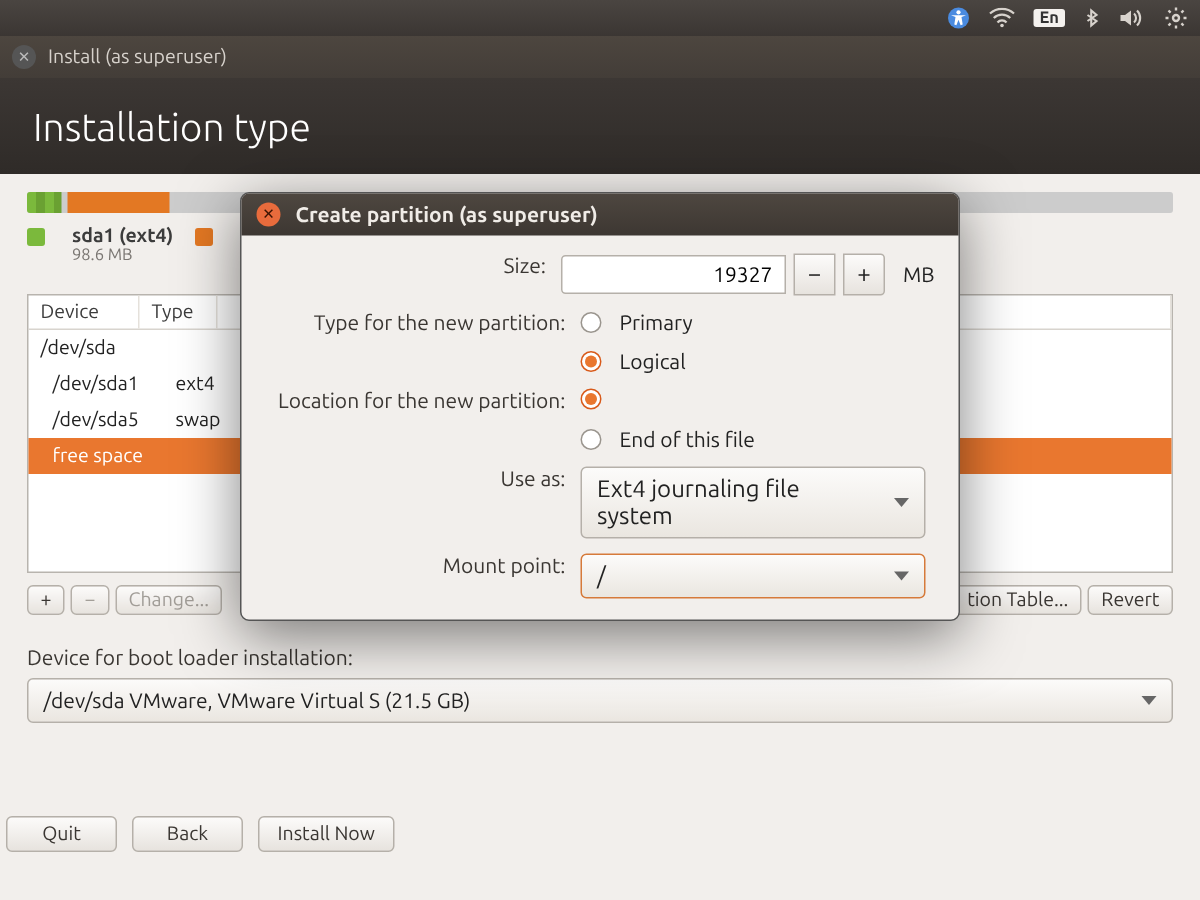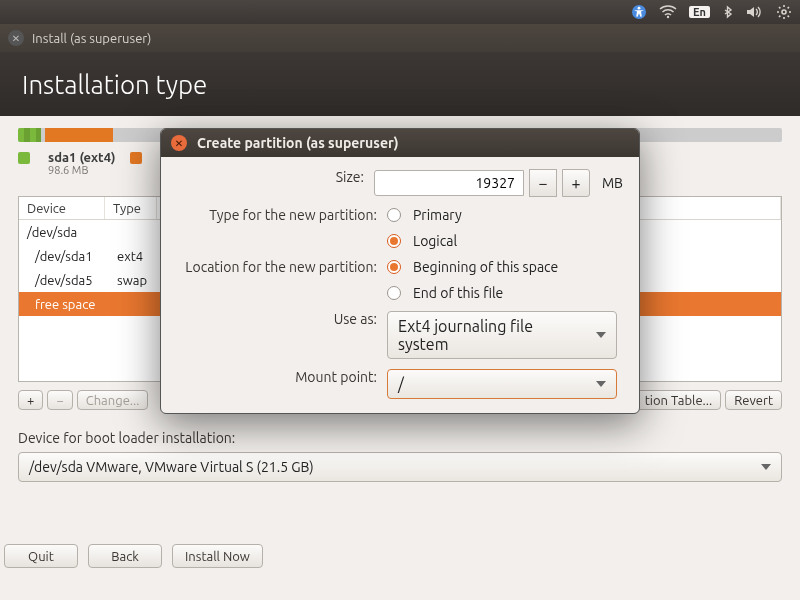--- a/index.html
+++ b/index.html
@@ -29,21 +29,21 @@
 
   .legend { position:absolute; left:18px; top:150px; display:flex; gap:14px; font-size:13px; color:#3c3c3c; }
   .legend .item { display:flex; align-items:flex-start; gap:18px; }
   .legend .sw { width:12px; height:12px; margin-top:2px; border-radius:2px; }
   .legend .sub { font-size:11px; color:#7a7672; }
 
   
   .table-wrap{ position:absolute; left:18px; right:18px; top:196px; height:186px; background:#fff; border:1px solid #b8b4ae; }
   .thead { display:flex; font-size:13px; color:#3c3c3c; border-bottom:1px solid #d8d4ce; }
   .thead div { padding:4px 8px; border-right:1px solid #e5e1db; }
-  .col-dev{width:86px}.col-type{width:52px}.col-rest{flex:1}
+  .col-dev{width:74px}.col-type{width:52px}.col-rest{flex:1}
   .trow { display:flex; font-size:13px; padding:3px 0; }
   .trow div { padding:2px 8px; }
   .trow.selected { background:#e9772f; color:#fff; }
   .trow .col-dev{width:90px}
   .trow .col-type{width:52px}
   .trow.child .col-dev{padding-left:16px;}
 
   
   .tbl-toolbar { position:absolute; left:18px; right:18px; top:390px; display:flex; align-items:center; gap:4px; font-size:13px; }
   .tbl-toolbar .spacer{flex:1}
@@ -226,21 +226,20 @@
       <div class="ctl">
         <span class="radio checked"></span>
         <span class="radio-label">Logical</span>
       </div>
     </div>
 
     <div class="frow">
       <div class="lbl">Location for the new partition:</div>
       <div class="ctl">
         <span class="radio checked"></span>
-        <span class="radio-label">Beginning of this space</span>
       </div>
     </div>
     <div class="frow">
       <div class="lbl"></div>
       <div class="ctl">
         <span class="radio"></span>
         <span class="radio-label">End of this file</span>
       </div>
     </div>
 

